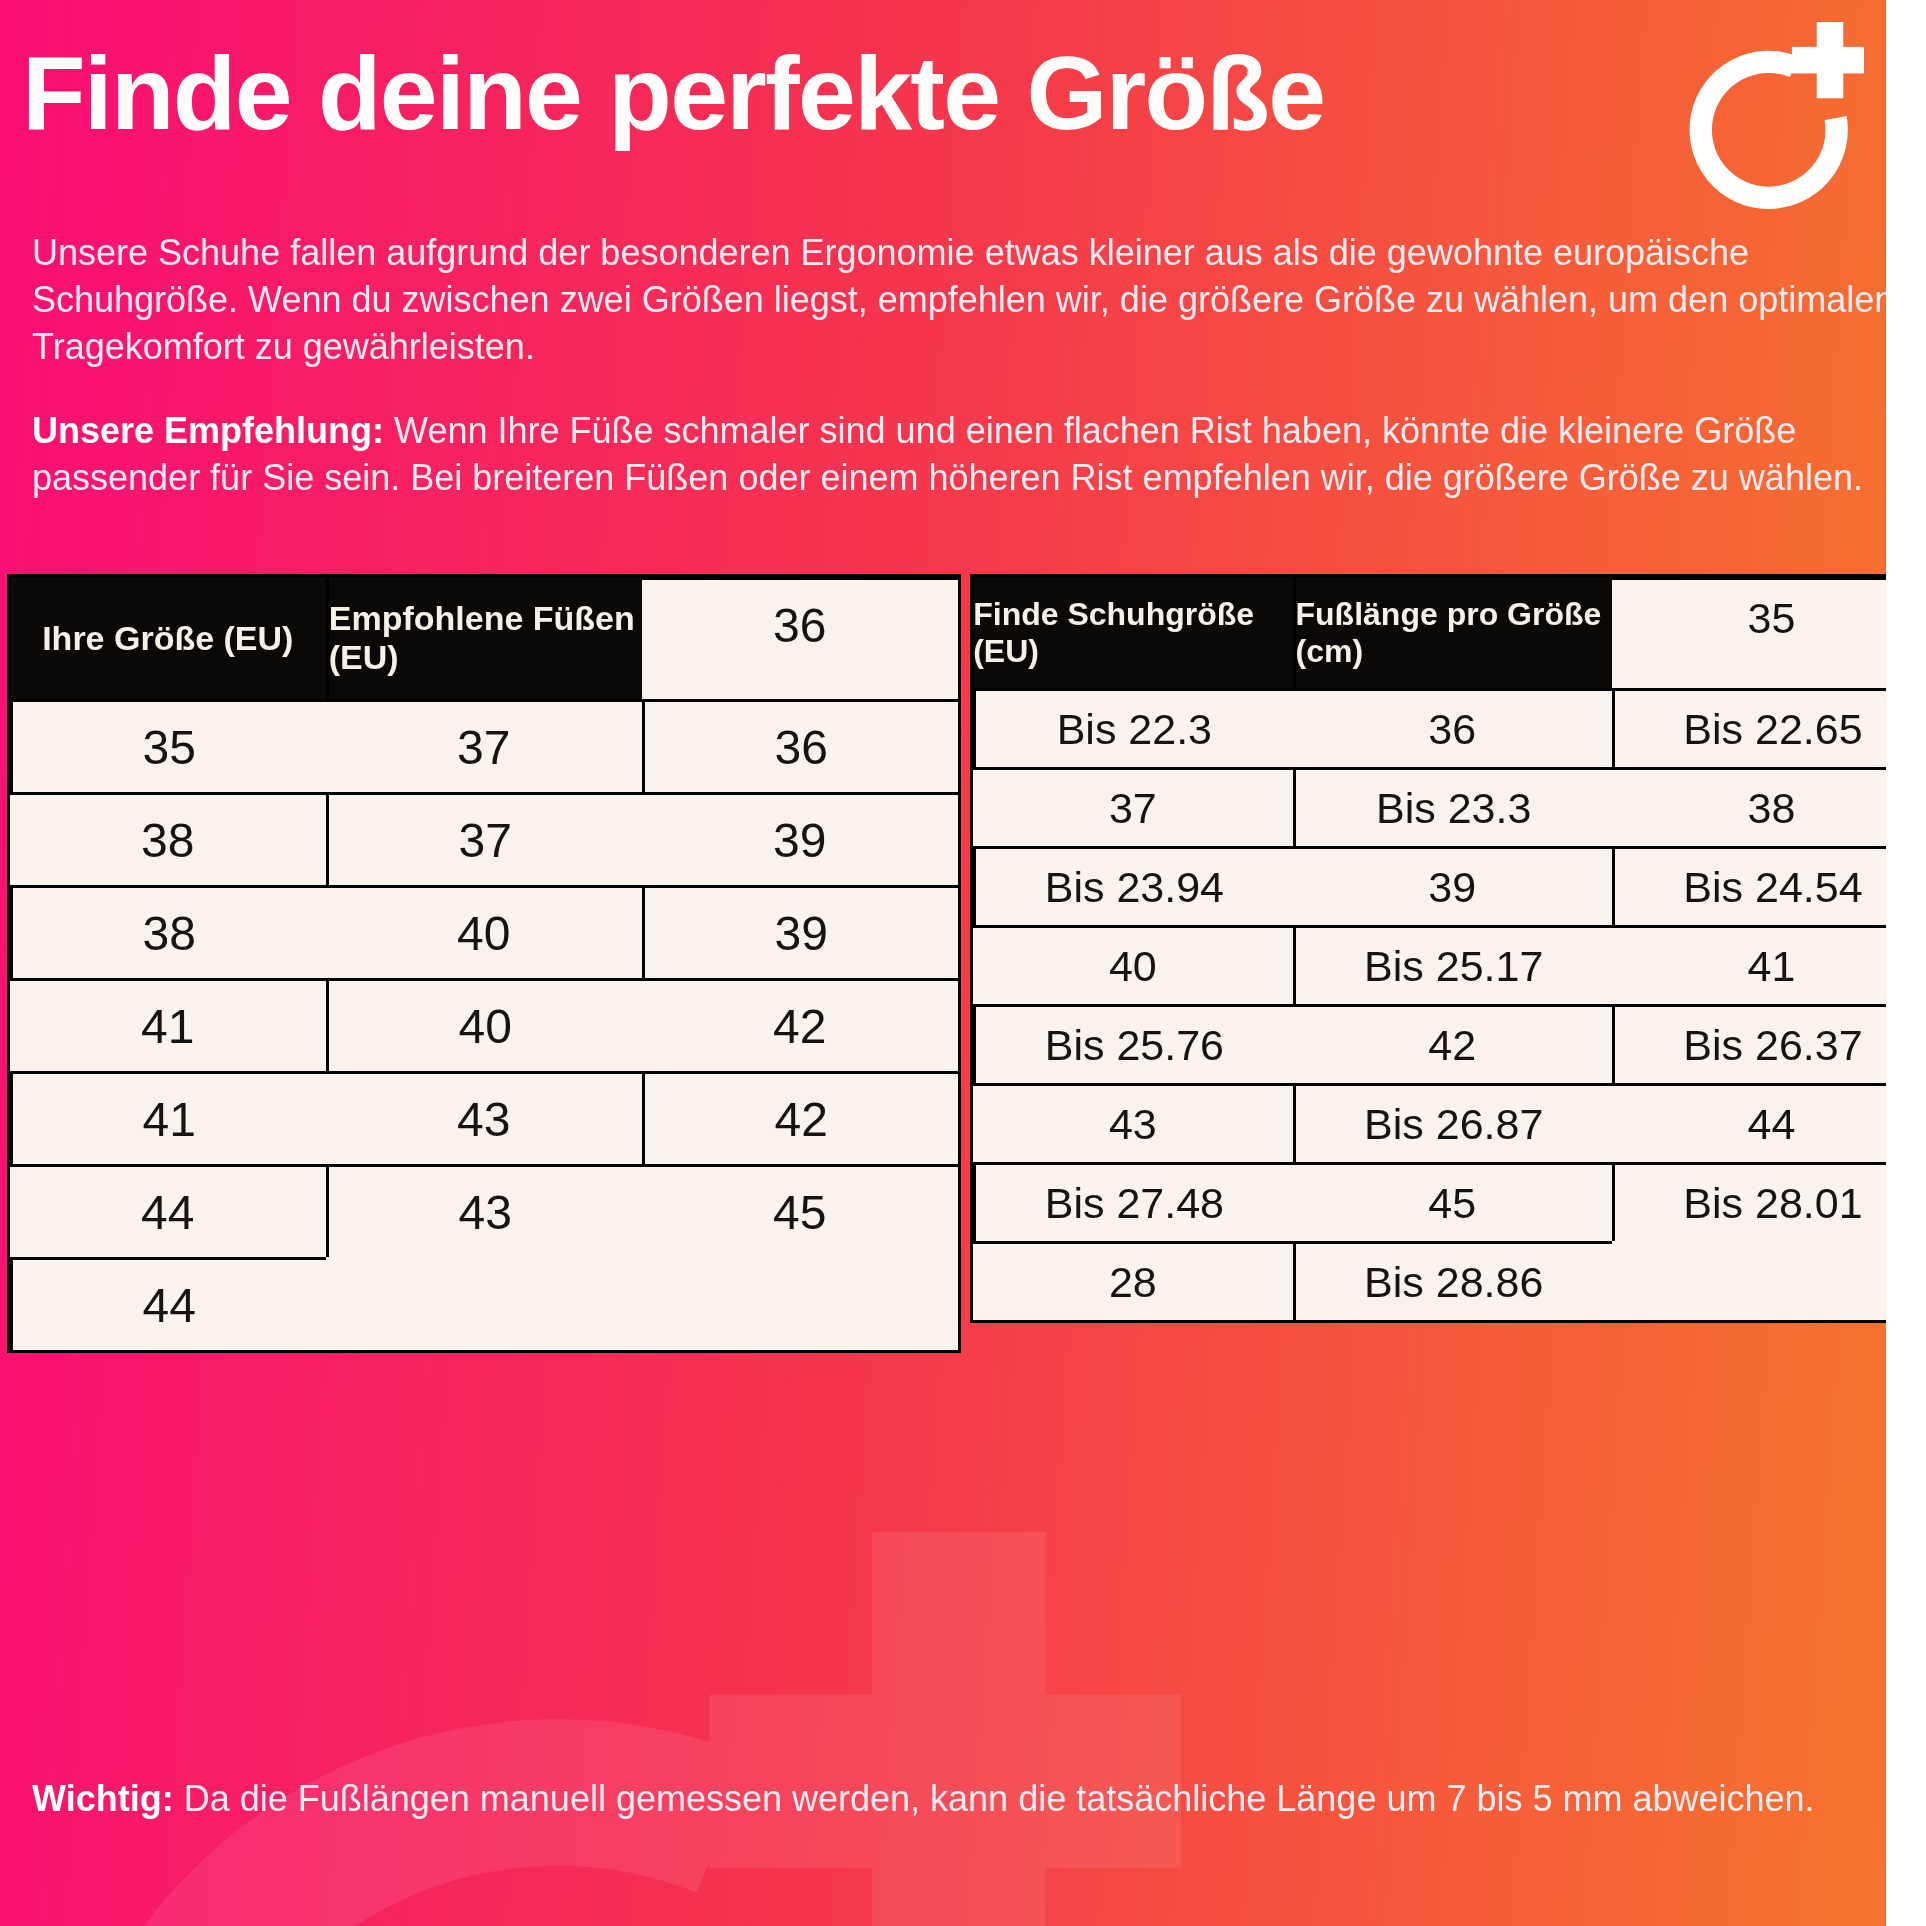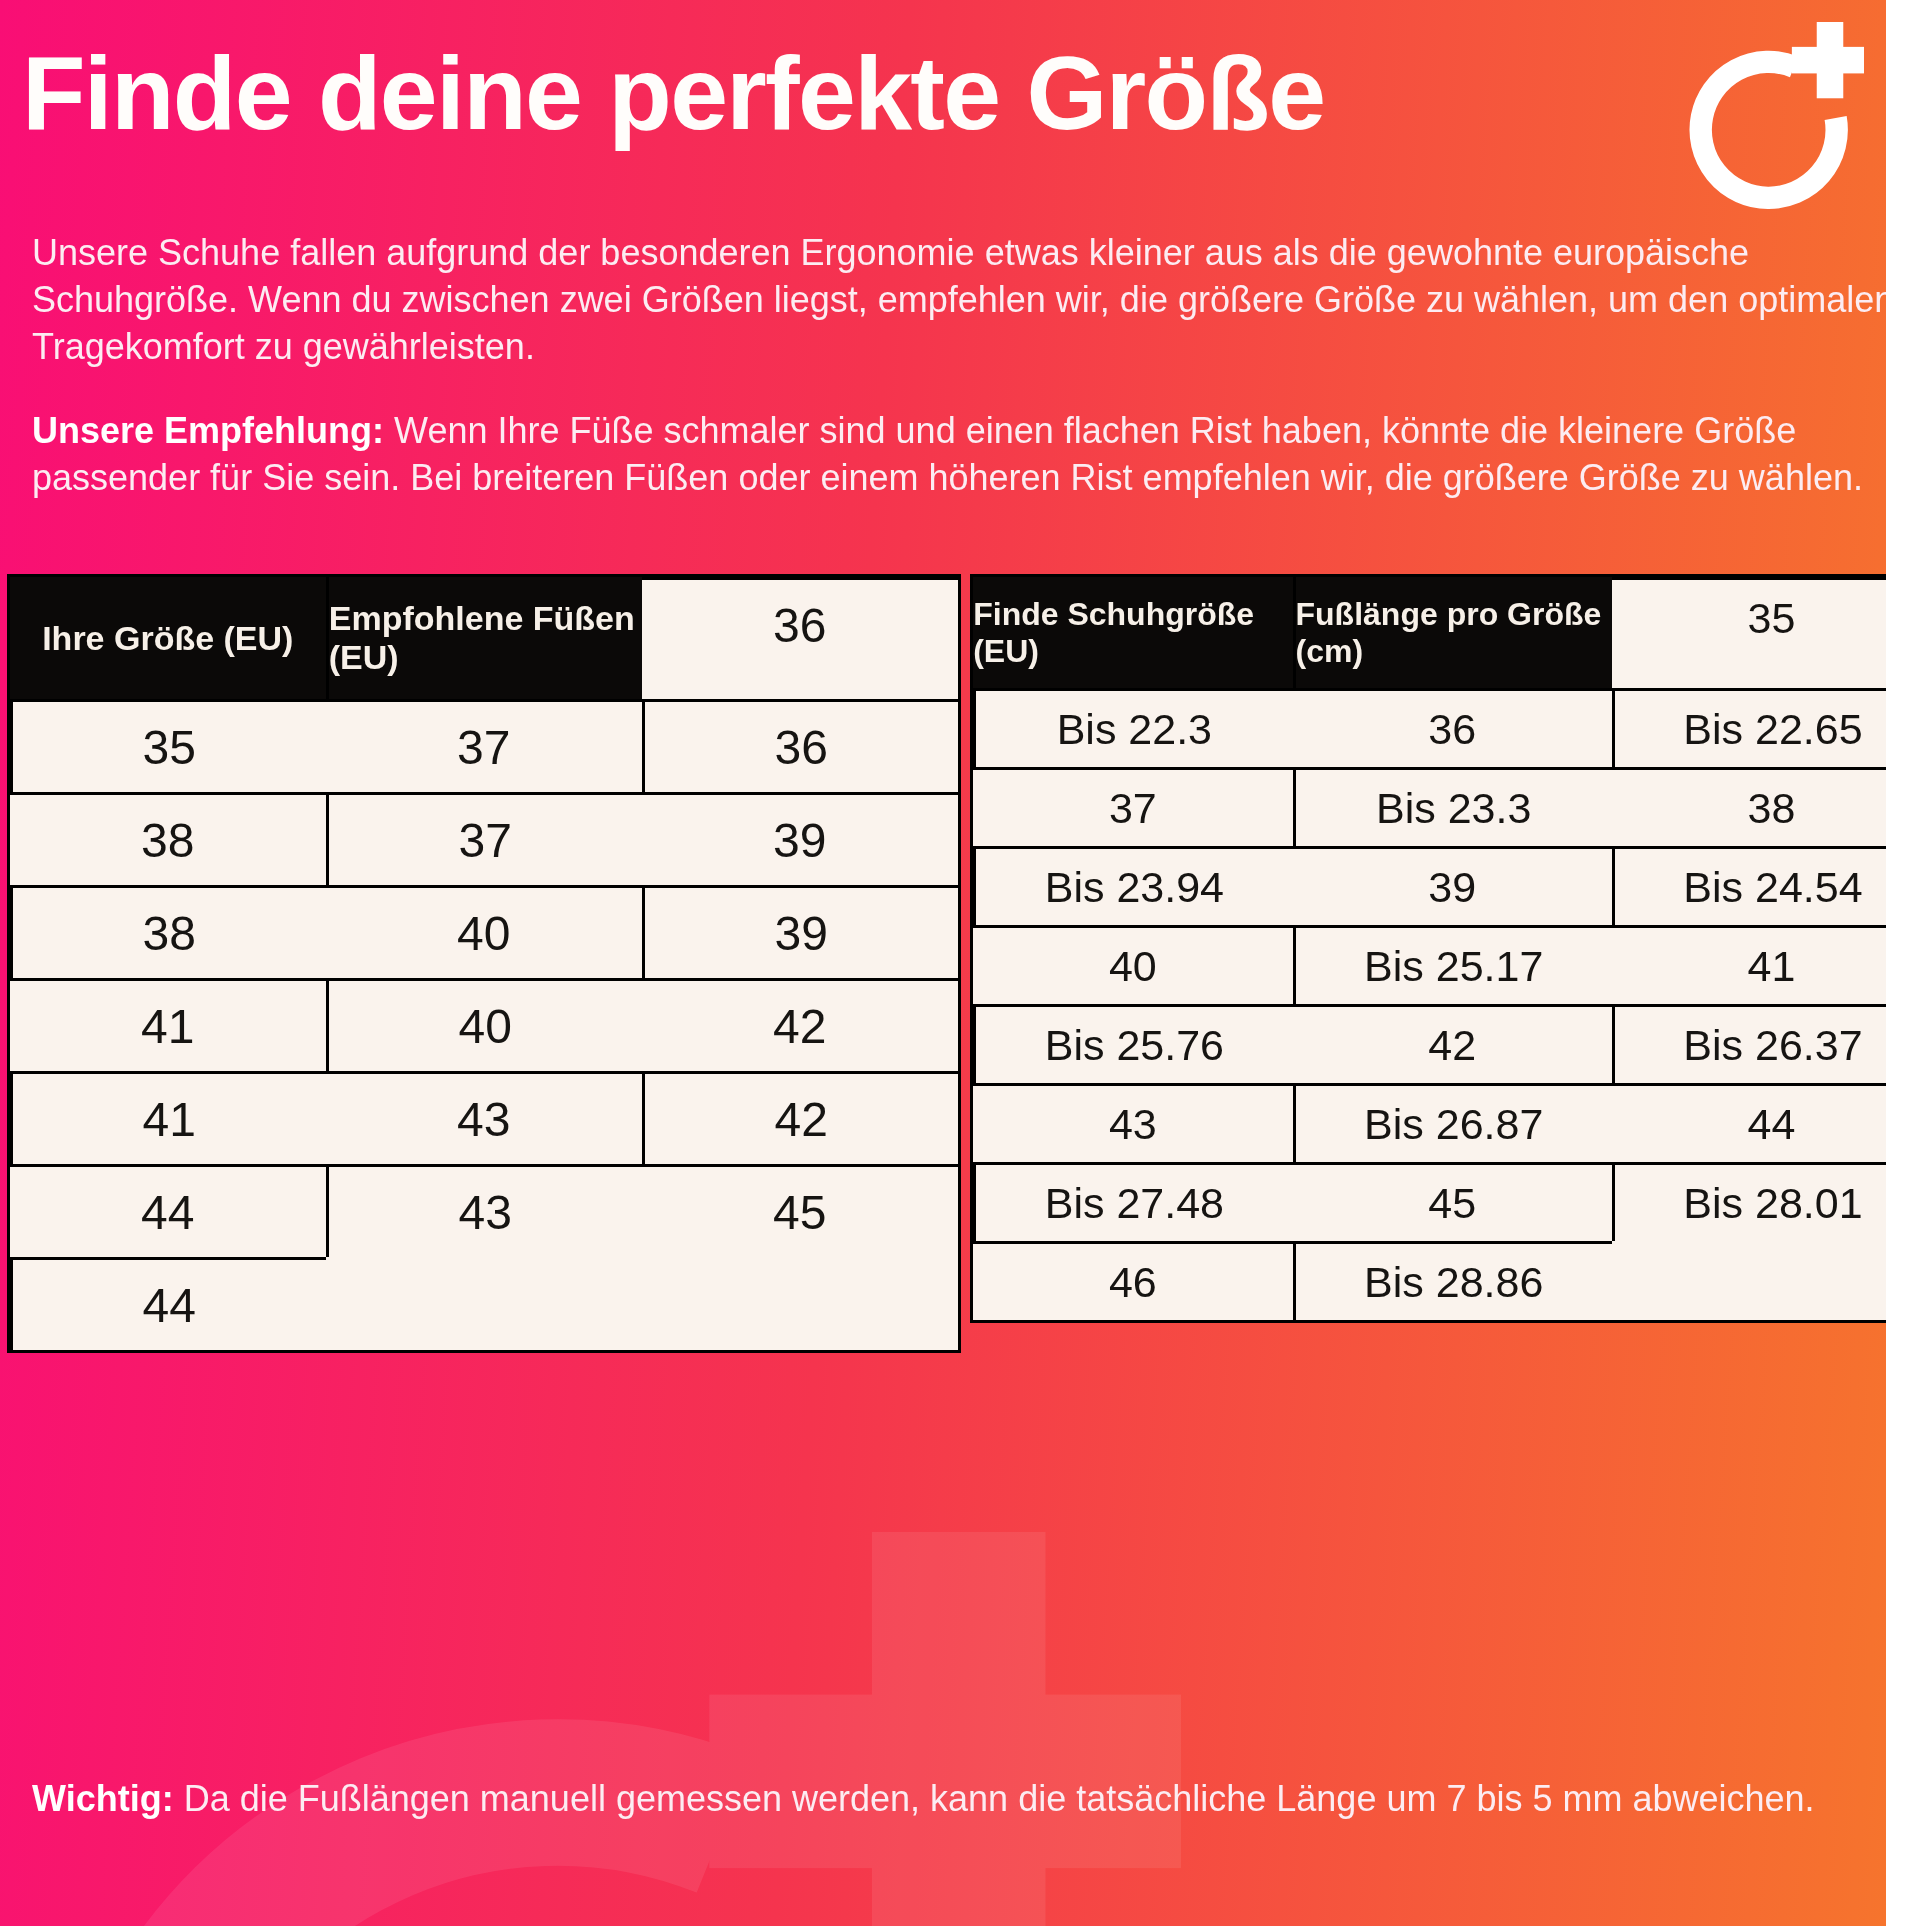--- a/index.html
+++ b/index.html
@@ -104,21 +104,21 @@
       <div class="cell">41</div>
       <div class="cell">Bis 25.76</div>
       <div class="cell">42</div>
       <div class="cell">Bis 26.37</div>
       <div class="cell">43</div>
       <div class="cell">Bis 26.87</div>
       <div class="cell">44</div>
       <div class="cell">Bis 27.48</div>
       <div class="cell">45</div>
       <div class="cell">Bis 28.01</div>
-      <div class="cell">46</div>
+      <div class="cell">28</div>
       <div class="cell">Bis 28.86</div>
     </div>
 
   </div>
 
   <p class="para note"><b>Wichtig:</b><span> Da die Fußlängen manuell gemessen werden, kann die tatsächliche Länge um 7 bis 5 mm abweichen.</span></p>
 
 </div>
 
 

